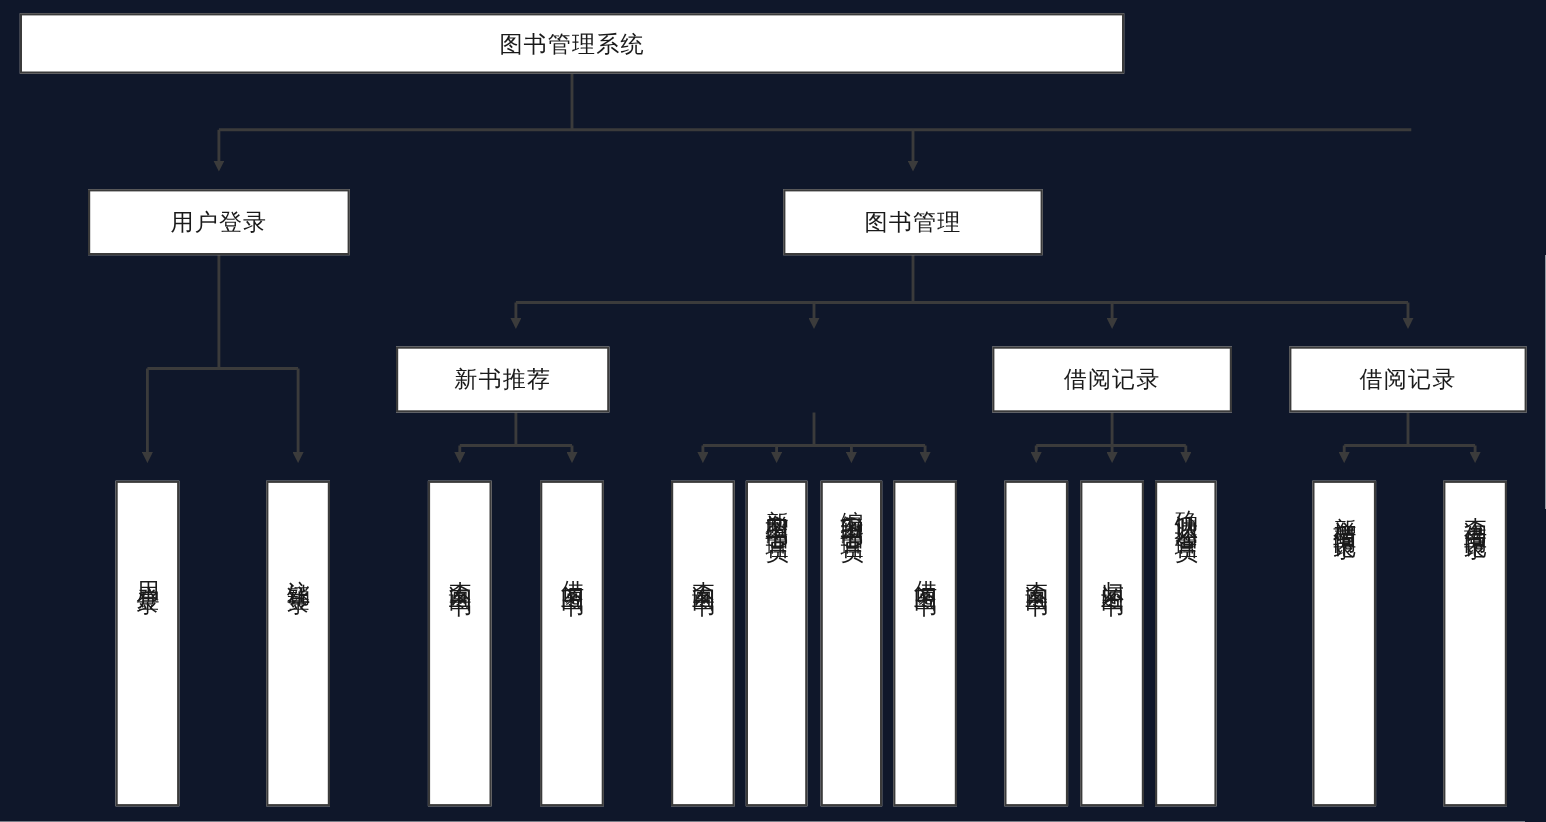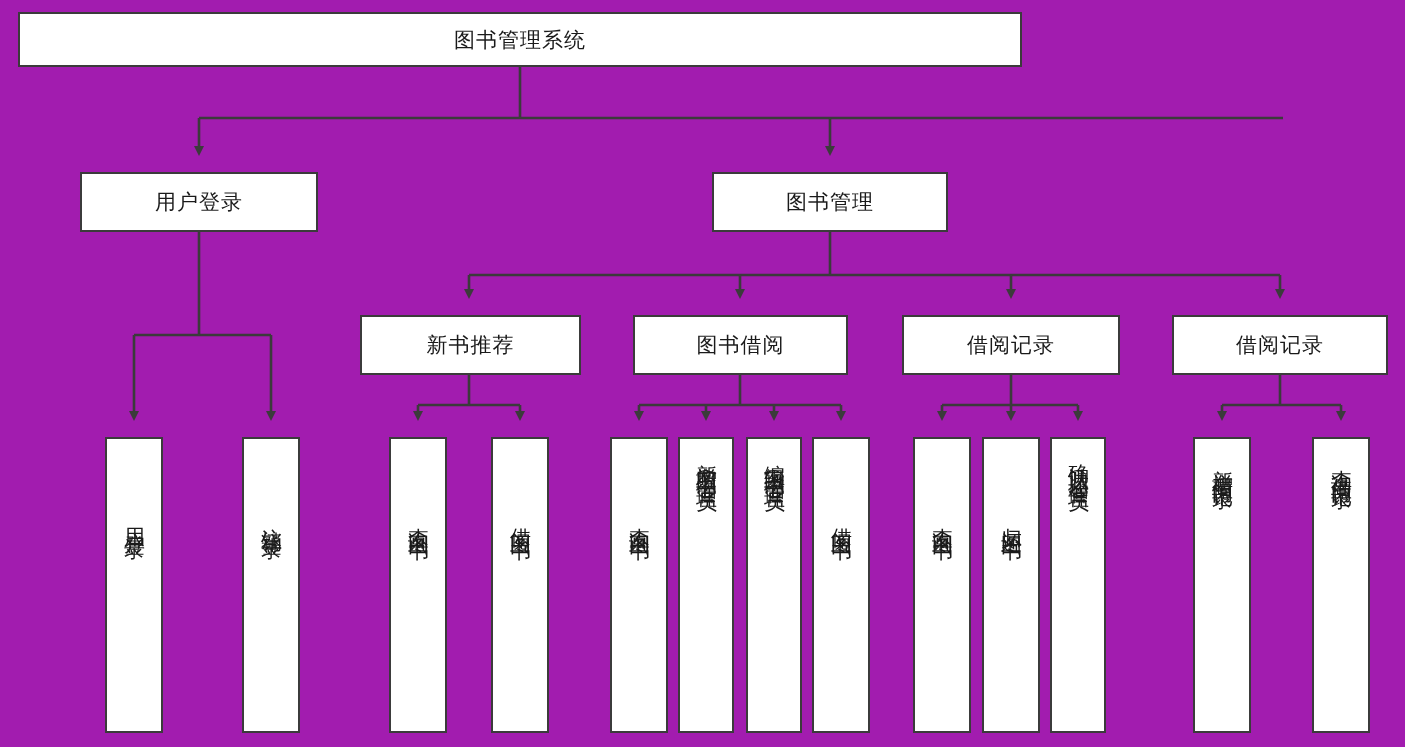--- a/index.html
+++ b/index.html
@@ -7,21 +7,21 @@
     padding: 0;
     background: #ffffff;
   }
   body {
     font-family: "DejaVu Sans", "Liberation Sans", sans-serif;
   }
   #canvas {
     position: relative;
     width: 1405px;
     height: 747px;
-    background: #a21caf;
+    background: #0f172a;
     overflow: hidden;
   }
   svg#edges {
     position: absolute;
     left: 0;
     top: 0;
     width: 1405px;
     height: 747px;
     pointer-events: none;
   }
@@ -132,25 +132,22 @@
     <span>图书管理系统</span>
   </div>
 
   <div class="node h" style="left:80px; top:172px; width:238px; height:60px;">
     <span>用户登录</span>
   </div>
   <div class="node h" style="left:712px; top:172px; width:236px; height:60px;text-align:right;">
     <span>图书管理</span>
   </div>
 
-  <div class="node h" style="left:360px; top:315px; width:221px; height:60px;">
+  <div class="node h" style="left:360px; top:315px; width:194px; height:60px;">
     <span>新书推荐</span>
-  </div>
-  <div class="node h" style="left:633px; top:315px; width:215px; height:60px;">
-    <span>图书借阅</span>
   </div>
   <div class="node h" style="left:902px; top:315px; width:218px; height:60px;">
     <span>借阅记录</span>
   </div>
   <div class="node h" style="left:1172px; top:315px; width:216px; height:60px;">
     <span>借阅记录</span>
   </div>
 
   <div class="node v" style="left:105px; top:437px; width:58px; height:296px;">
     <span class="vtext midstart">用户登录</span>

